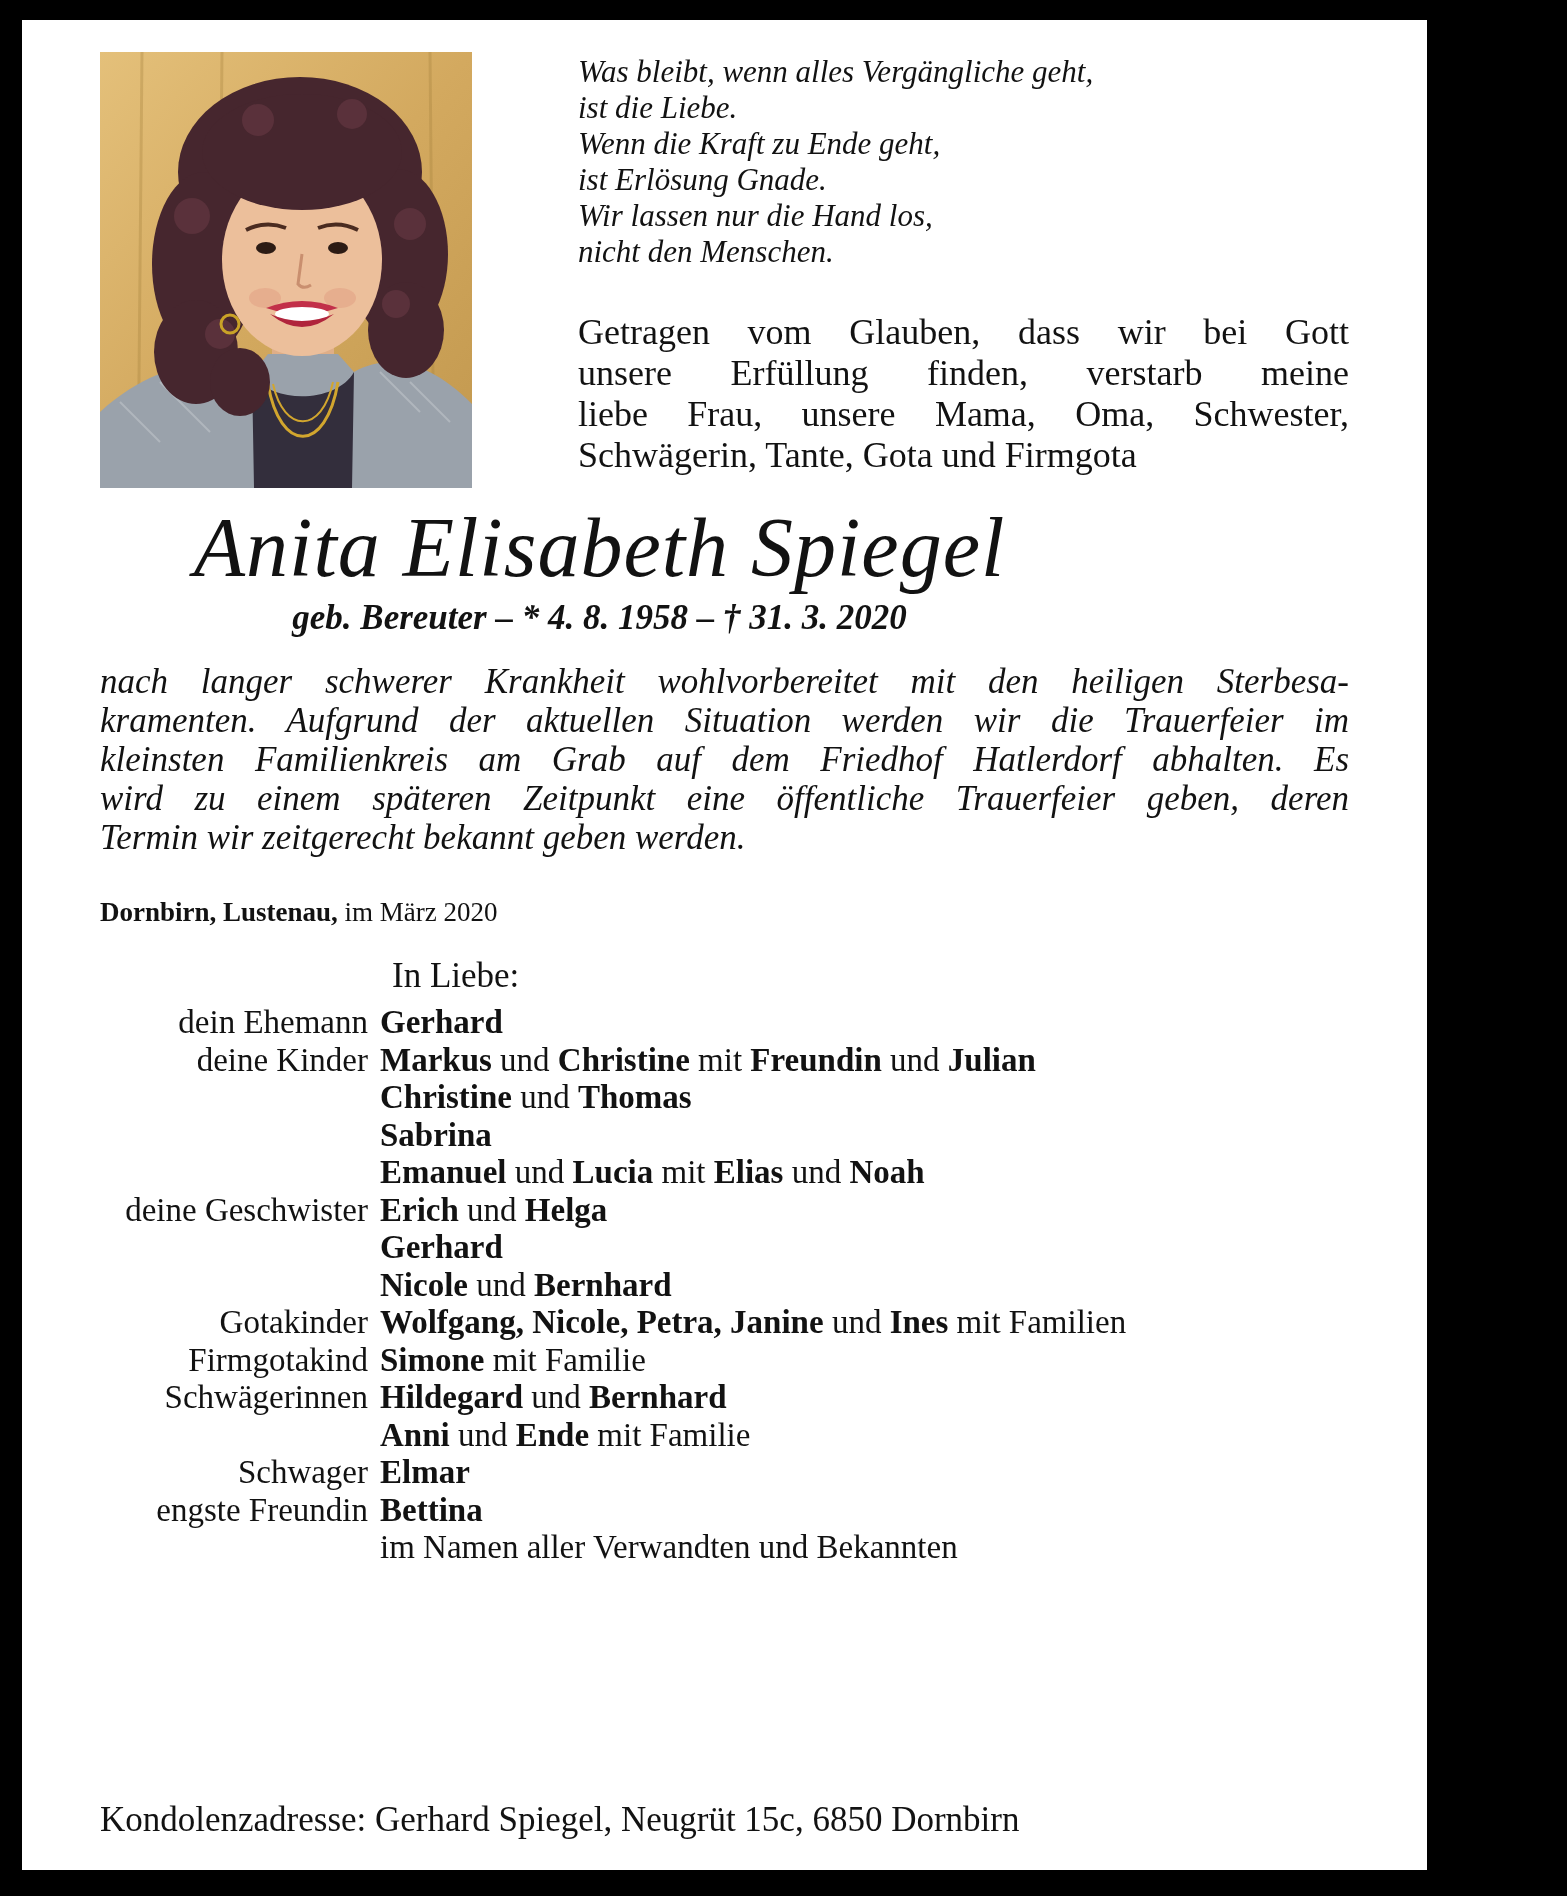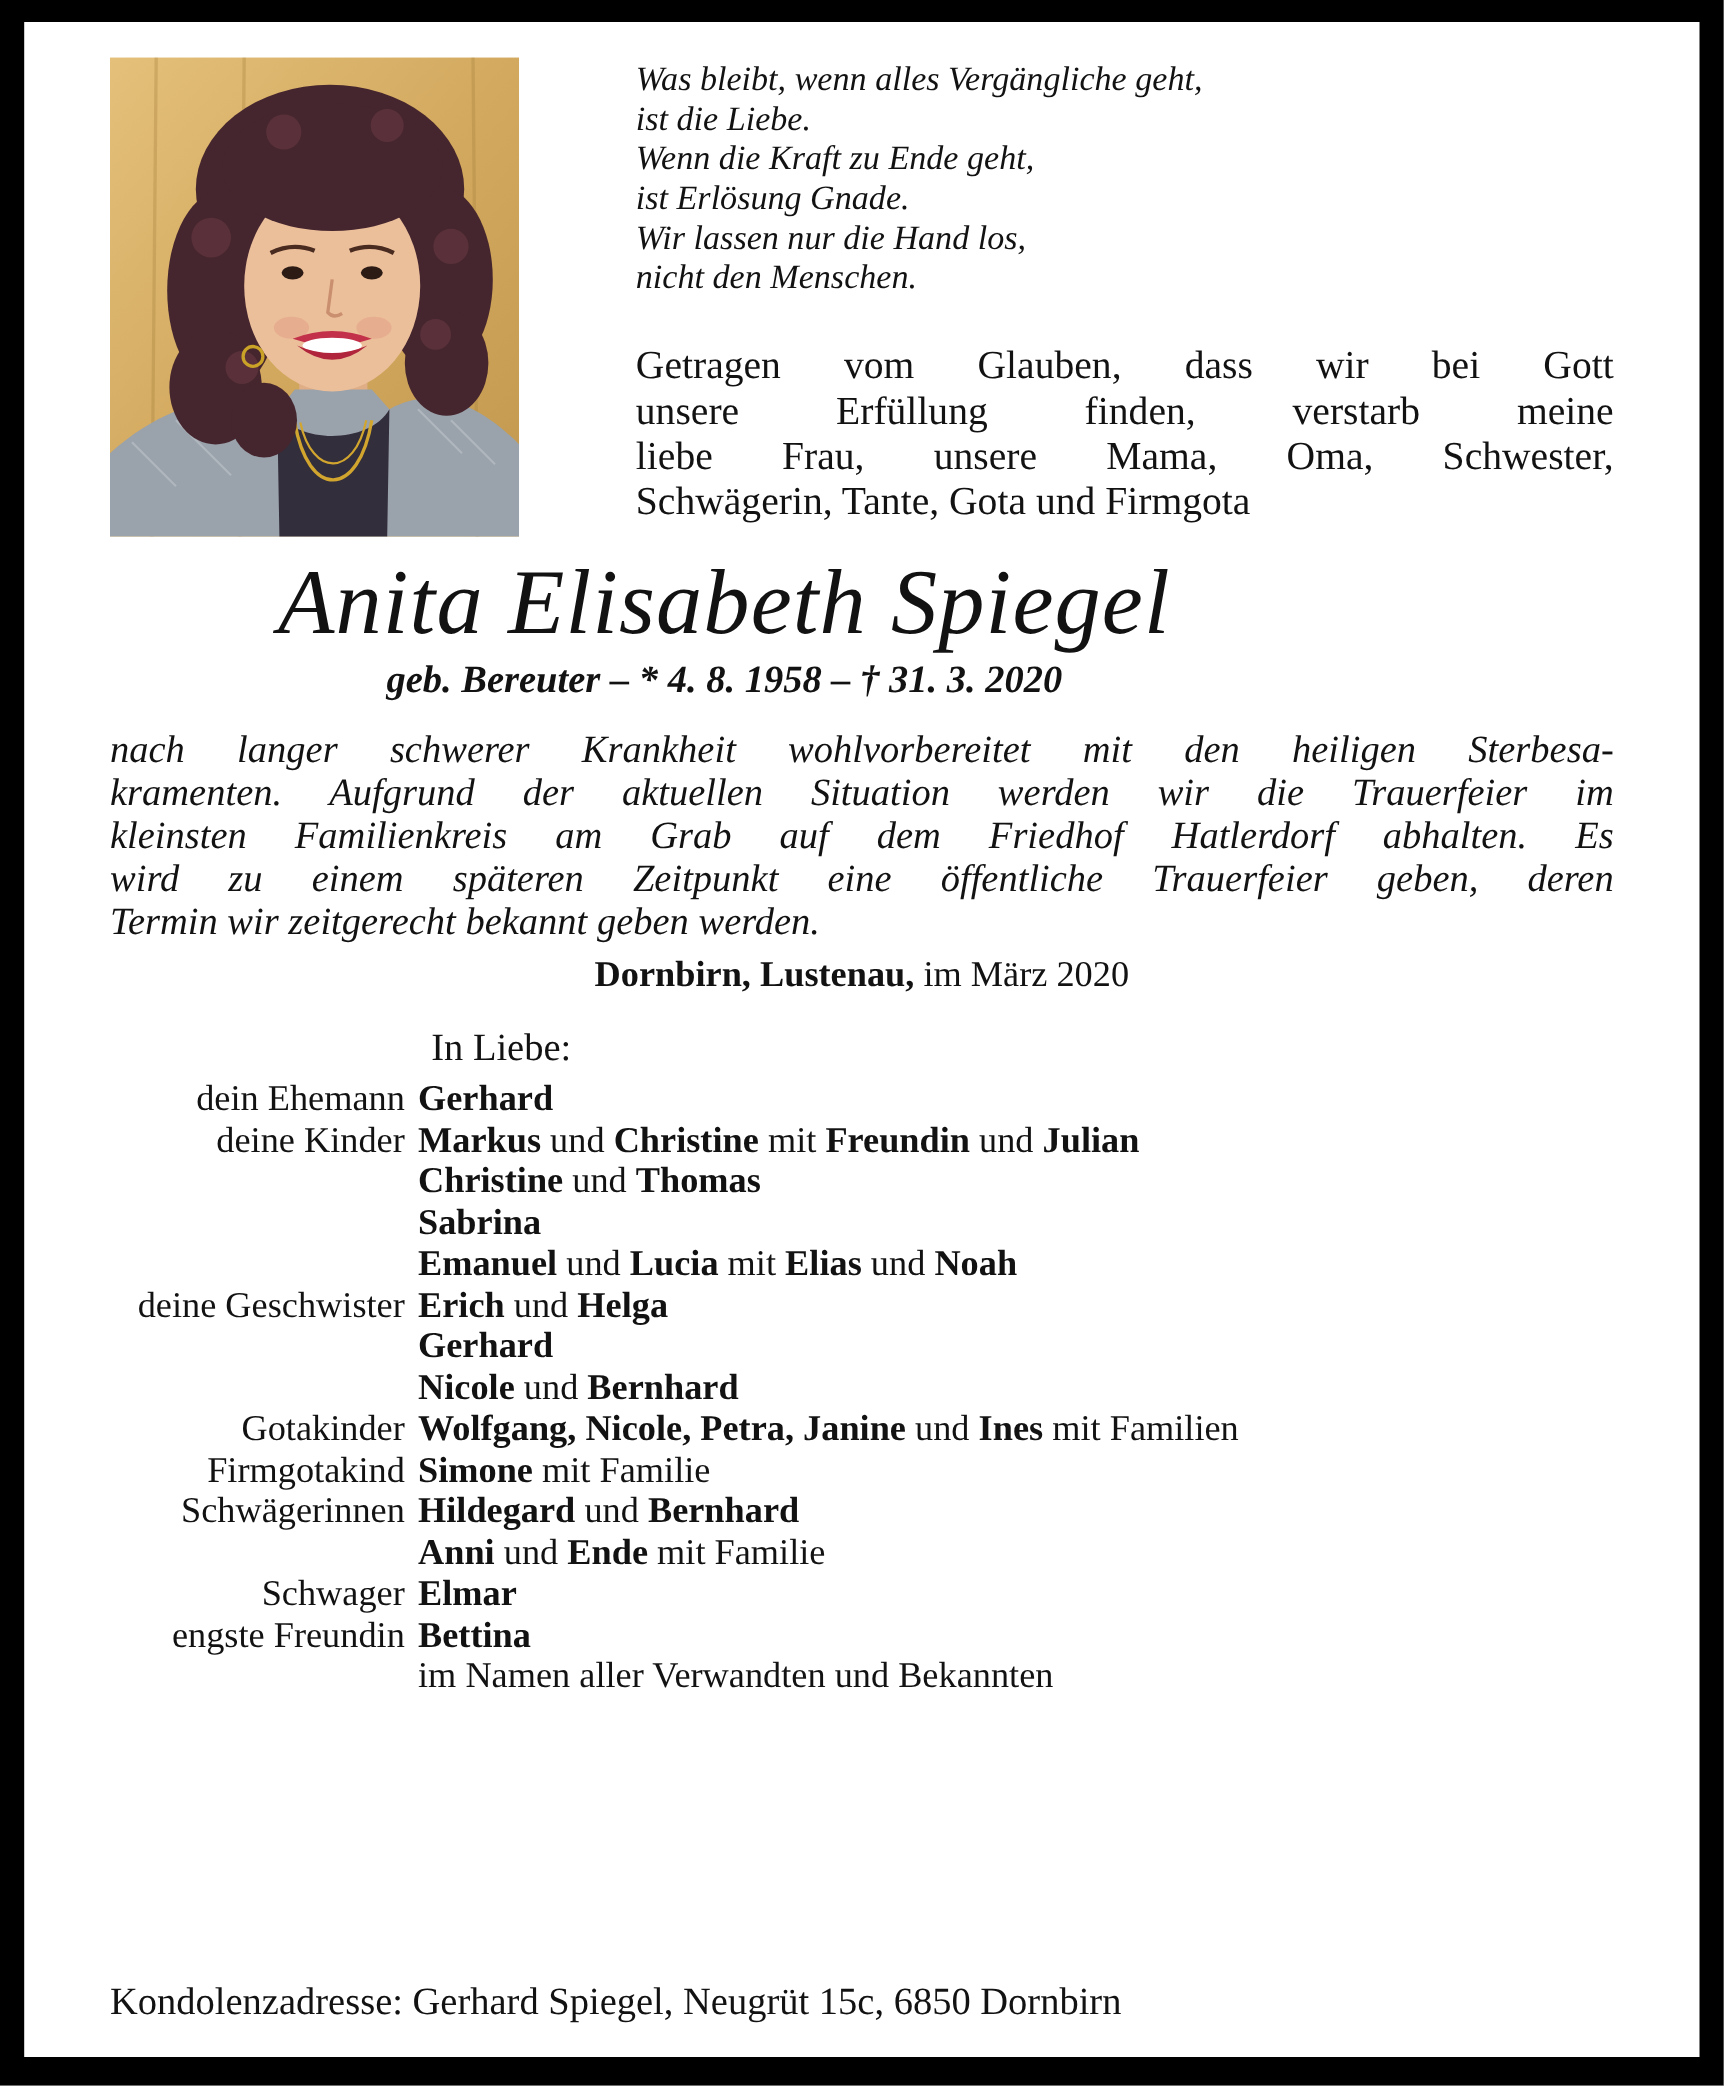--- a/index.html
+++ b/index.html
@@ -5,21 +5,21 @@
 <style>
   * { box-sizing: border-box; }
   html, body { margin: 0; padding: 0; }
   body {
     width: 1567px; height: 1896px;
     background: #000;
     font-family: "Liberation Serif", serif;
     color: #121212;
   }
   .sheet {
-    width: 1567px; height: 1896px;
+    width: 1449px; height: 1896px;
     background: #fff;
     border: solid #000;
     border-width: 20px 22px 26px 22px;
     position: relative;
   }
   .content { padding: 32px 78px 0 78px; }
 
   .top-section { display: flex; align-items: flex-start; }
   .portrait { width: 372px; height: 436px; flex: 0 0 auto; overflow: hidden; }
   .portrait svg { width: 100%; height: 100%; display: block; }
@@ -30,21 +30,21 @@
 
   .jline { text-align: justify; text-align-last: justify; }
   .jline.last { text-align: justify; text-align-last: auto; }
 
   .head-block { text-align: center; padding-right: 250px; font-style: italic; }
   .name { font-size: 84px; line-height: 1.05; margin-top: 16px; font-weight: 400; letter-spacing: 1px; }
   .dates { font-size: 35px; font-weight: 700; margin-top: 6px; }
 
   .notice { margin-top: 24px; font-size: 35px; line-height: 39px; font-style: italic; }
 
-  .place-line { margin-top: 11px; font-size: 33px; text-align: center; }
+  .place-line { margin-top: 40px; font-size: 27px; }
   .place-line .place { font-weight: 700; }
 
   .salutation { margin-top: 28px; margin-left: 292px; font-size: 35px; }
 
   .family { margin-top: 8px; font-size: 33px; line-height: 37.5px; }
   .fam-row { display: flex; }
   .fam-label { flex: 0 0 280px; text-align: right; padding-right: 12px; white-space: nowrap; }
   .fam-names { flex: 1 1 auto; }
   .fam-names .b { font-weight: 700; }
 

